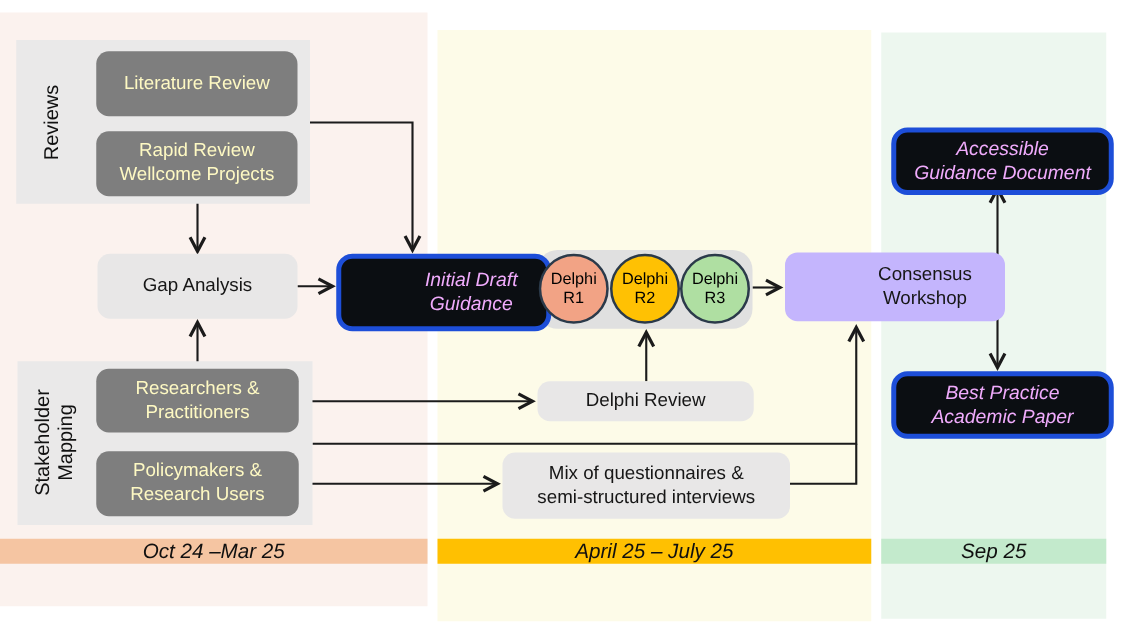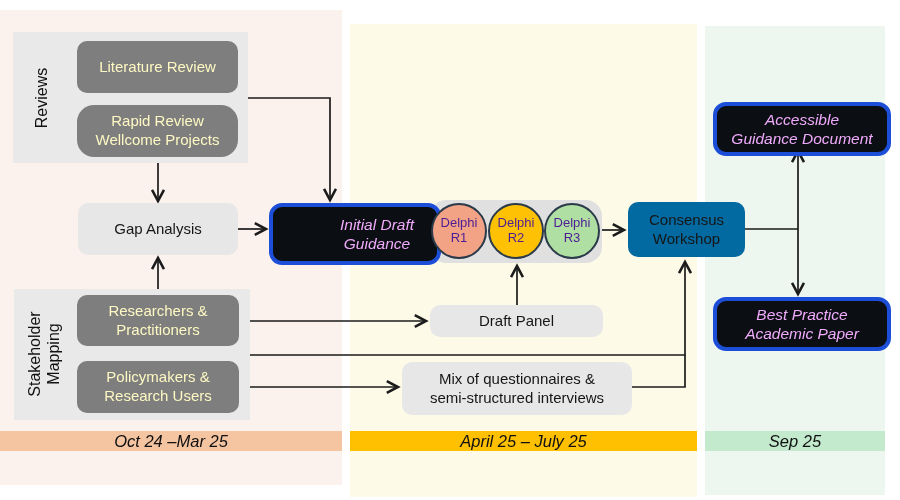--- a/index.html
+++ b/index.html
@@ -14,21 +14,21 @@
     text-align:center; white-space:pre-line; font-size:15px; line-height:1.25;
     border-radius:10px; background:#E8E7E7; color:#161616;
   }
   .node.dark  { background:#7E7E7E; color:#fef9c3; }
   .node.black { background:#0b0e12; color:#f0abfc; border:4px solid #1d4ed8;
                 border-radius:13px; font-size:15.5px;font-style:italic; }
   .circle {
     position:absolute; width:56px; height:56px; border-radius:50%;
     border:2px solid #2b3a4a; box-sizing:border-box;
     display:flex; align-items:center; justify-content:center;
-    text-align:center; white-space:pre-line; font-size:13px; line-height:1.15; color:#4c1d95;
+    text-align:center; white-space:pre-line; font-size:13px; line-height:1.15; color:#000000;
   }
   .v-label {
     position:absolute; transform:translate(-50%,-50%) rotate(-90deg);
     transform-origin:center; white-space:pre-line; text-align:center;
     font-size:16px; line-height:1.2; color:#111;
   }
   .tbar {
     position:absolute; top:431px; height:20px; display:flex;
     align-items:center; justify-content:center; font-size:16.5px; color:#101010;font-style:italic;
   }
@@ -66,21 +66,21 @@
       <path d="M250,355 H685 V262" marker-end="url(#ah)"></path>
       <path d="M239,387 H398" marker-end="url(#ah)"></path>
       <path d="M632,387 H685 V355"></path>
       <path d="M517,305 V266" marker-end="url(#ah)"></path>
     </g>
   </svg>
 
   <div class="group-box" style="left:13px;top:32px;width:235px;height:131px;"></div>
   <div class="v-label" style="left:42px;top:98px;">Reviews</div>
   <div class="node dark" style="left: 77px; top: 41px; width: 161px; height: 52px; background-color: rgb(126, 126, 126);">Literature Review</div>
-  <div class="node dark" style="left: 77px; top: 105px; width: 161px; height: 52px; background-color: rgb(126, 126, 126); border-radius: 17px;">Rapid Review
+  <div class="node dark" style="left: 77px; top: 105px; width: 161px; height: 52px; background-color: rgb(126, 126, 126);">Rapid Review
 Wellcome Projects</div>
 
   <div class="node" style="left: 78px; top: 203px; width: 160px; height: 52px; background-color: rgb(232, 231, 231);">Gap Analysis</div>
 
   <div class="group-box" style="left:14px;top:289px;width:236px;height:131px;"></div>
   <div class="v-label" style="left:44px;top:354px;">Stakeholder
 Mapping</div>
   <div class="node dark" style="left: 77px; top: 295px; width: 162px; height: 51px; background-color: rgb(126, 126, 126);">Researchers &amp;
 Practitioners</div>
   <div class="node dark" style="left: 77px; top: 361px; width: 162px; height: 52px; background-color: rgb(126, 126, 126);">Policymakers &amp;
@@ -90,25 +90,25 @@
 Guidance</div>
 
   <div class="delphi-wrap" style="left:430px;top:200px;width:172px;height:63px;"></div>
   <div class="circle" style="left: 431px; top: 203px; background-color: rgb(242, 163, 133);">Delphi
 R1</div>
   <div class="circle" style="left: 488px; top: 203px; background-color: rgb(255, 193, 3);">Delphi
 R2</div>
   <div class="circle" style="left: 544px; top: 203px; background-color: rgb(175, 223, 162);">Delphi
 R3</div>
 
-  <div class="node" style="left: 430px; top: 305px; width: 173px; height: 32px; background-color: rgb(232, 231, 231);">Draft Panel</div>
+  <div class="node" style="left: 430px; top: 305px; width: 173px; height: 32px; background-color: rgb(232, 231, 231);">Delphi Review</div>
   <div class="node" style="left: 402px; top: 362px; width: 230px; height: 53px; background-color: rgb(232, 231, 231);">Mix of questionnaires &amp;
 semi-structured interviews</div>
 
-  <div class="node" style="left: 628px; top: 202px; width: 117px; height: 55px; background-color: #0369a1;">Consensus
+  <div class="node" style="left: 628px; top: 202px; width: 128px; height: 55px; background-color: #c4b5fd; padding-left: 48px;">Consensus
 Workshop</div>
 
   <div class="node black" style="left: 713px; top: 102px; width: 170px; height: 46px; background-color: rgb(11, 14, 18);">Accessible
 Guidance Document</div>
   <div class="node black" style="left: 713px; top: 297px; width: 170px; height: 46px; background-color: rgb(11, 14, 18);">Best Practice
 Academic Paper</div>
 
   <div class="tbar" style="left: 0px; width: 342px; background-color: rgb(245, 197, 162);">Oct 24 –Mar 25</div>
   <div class="tbar" style="left: 350px; width: 347px; background-color: rgb(255, 192, 1);">April 25 – July 25</div>
   <div class="tbar" style="left: 705px; width: 180px; background-color: rgb(195, 234, 204);">Sep 25</div>

